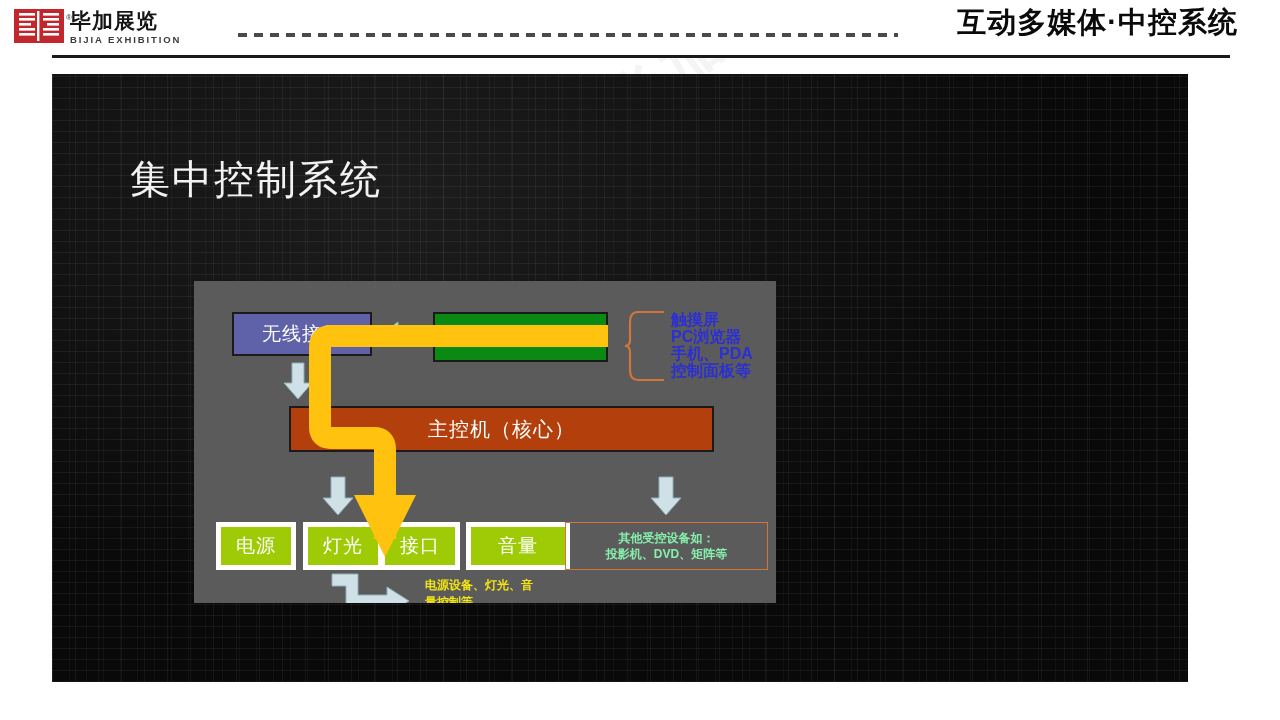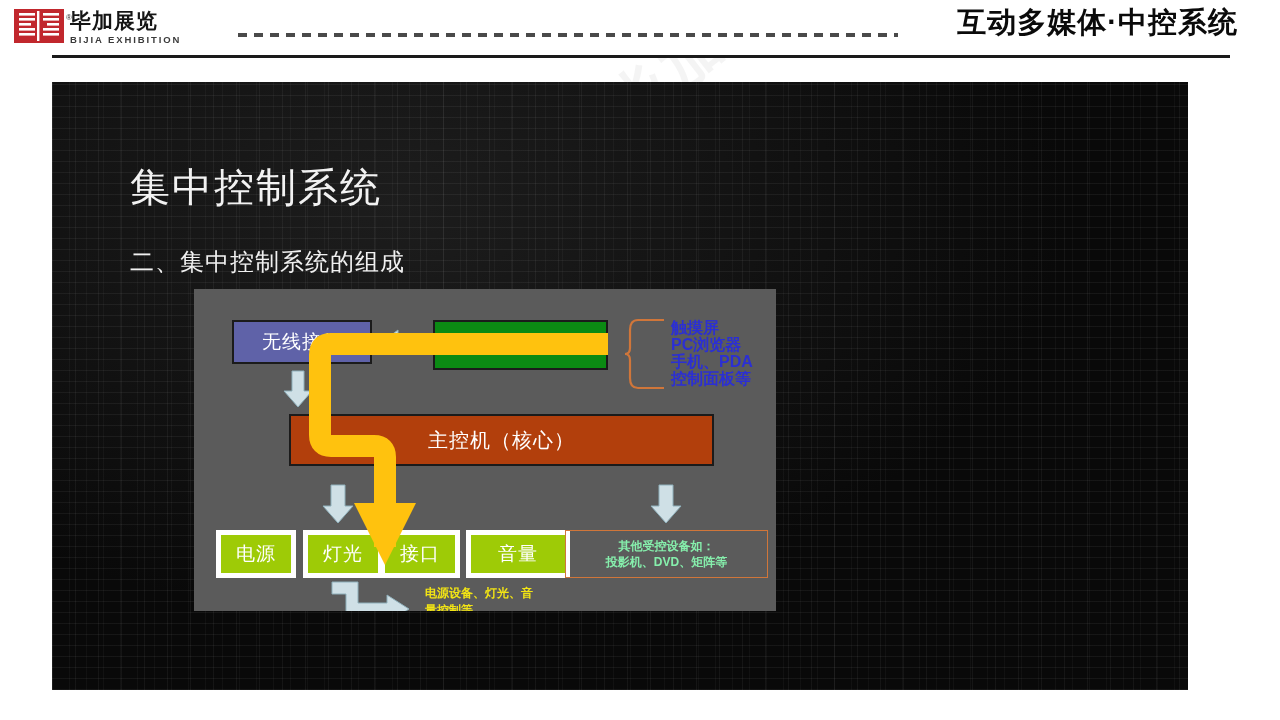--- a/index.html
+++ b/index.html
@@ -109,21 +109,21 @@
     position: absolute;
     left: 52px; top: 55px;
     width: 1178px; height: 3px;
     background: #1a1a1a;
     z-index: 12;
   }
 
   
   #slide {
     position: absolute;
-    left: 52px; top: 82px;
+    left: 52px; top: 74px;
     width: 1136px; height: 608px;
     background-color: #0b0b0b;
     background-image:
       repeating-linear-gradient(0deg,
         rgba(255,255,255,0.055) 0px, rgba(255,255,255,0.055) 1px,
         rgba(0,0,0,0) 1px, rgba(0,0,0,0) 11px),
       repeating-linear-gradient(90deg,
         rgba(255,255,255,0.05) 0px, rgba(255,255,255,0.05) 1px,
         rgba(0,0,0,0) 1px, rgba(0,0,0,0) 23px),
       repeating-linear-gradient(90deg,
@@ -183,21 +183,21 @@
   }
   #node-touch {
     left: 239px; top: 31px;
     width: 175px; height: 50px;
     background: #0b8a13;
     font-size: 19px;
     letter-spacing: 1px;
   }
   #node-host {
     left: 95px; top: 125px;
-    width: 425px; height: 52px;
+    width: 425px; height: 46px;
     background: #b23f0c;
     font-size: 20px;
     letter-spacing: 1px;
   }
 
   .node-small {
     position: absolute;
     top: 241px;
     height: 48px;
     background: #9ecb06;
@@ -308,21 +308,20 @@
     </div>
 
     <div id="header-dashes"></div>
     <div id="header-title">互动多媒体·中控系统</div>
   </div>
   <div id="header-rule"></div>
 
   <div id="slide">
 
     <div id="slide-title">集中控制系统</div>
-    <div id="slide-subtitle">二、集中控制系统的组成</div>
 
     <div id="diagram">
 
       <svg id="arrows-pale" viewBox="0 0 582 322" xmlns="http://www.w3.org/2000/svg">
         <g fill="#cfe0e6" stroke="#8fb0bb" stroke-width="1">
 
           <polygon points="188,53 204,41 204,48 232,48 232,58 204,58 204,65"></polygon>
 
           <polygon points="104,118 90,102 98,102 98,82 110,82 110,102 118,102"></polygon>
 

